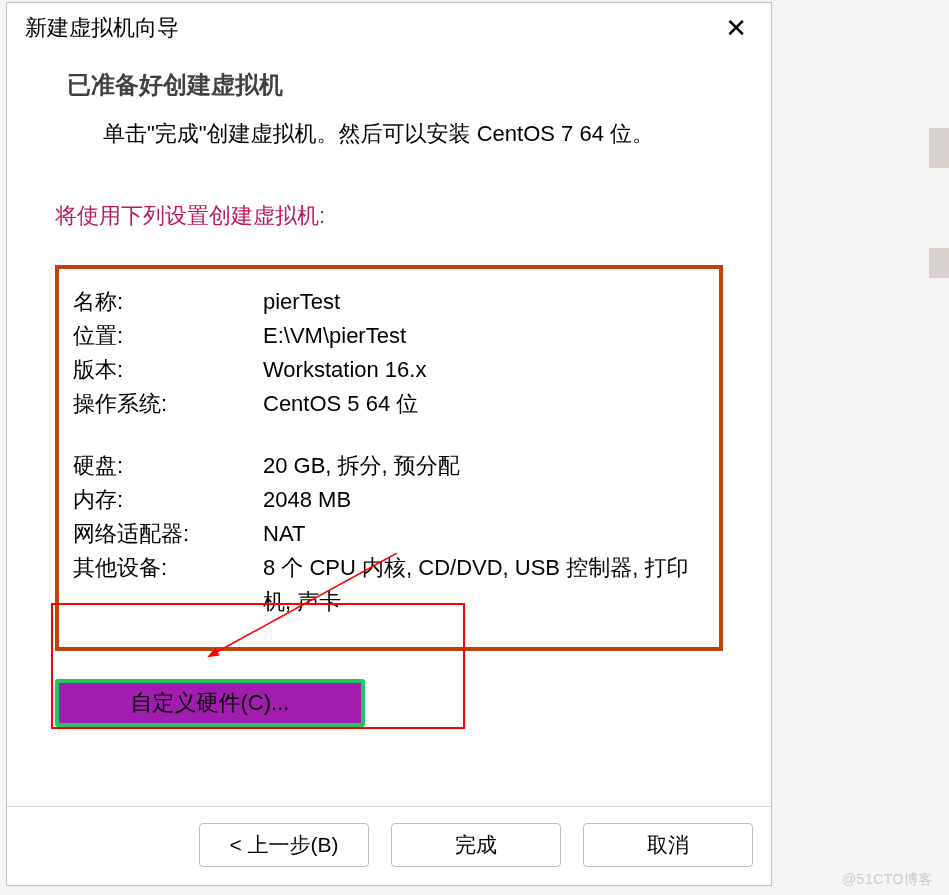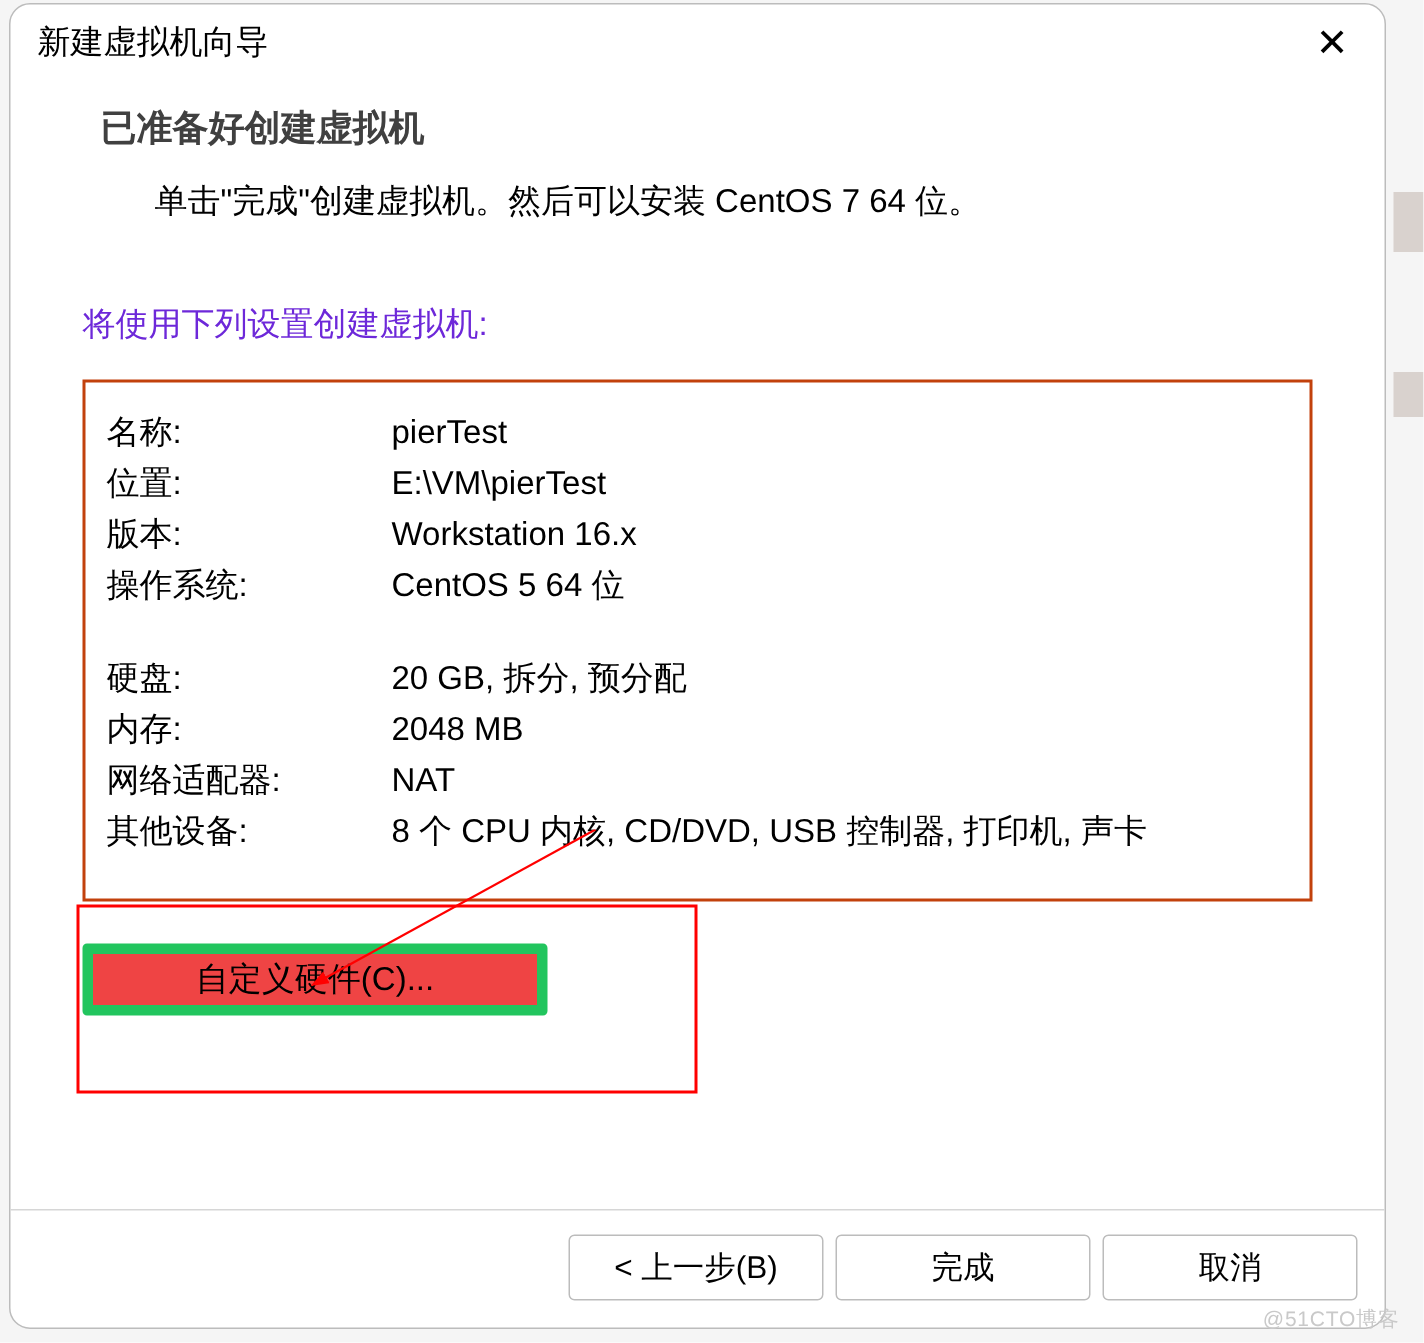--- a/index.html
+++ b/index.html
@@ -10,25 +10,25 @@
     height: 895px;
     font-family: "Microsoft YaHei", "Segoe UI", Arial, sans-serif;
     background: #f5f5f5;
     position: relative;
     overflow: hidden;
   }
   .dialog {
     position: absolute;
     left: 6px;
     top: 2px;
-    width: 918px;
+    width: 766px;
     height: 884px;
     background: #ffffff;
     border: 1px solid #bcbcbc;
-    border-radius: 14px;
+    border-radius: 0;
     display: flex;
     flex-direction: column;
   }
   .titlebar {
     display: flex;
     align-items: center;
     justify-content: space-between;
     padding: 10px 18px 8px 18px;
   }
   .titlebar .title {
@@ -57,42 +57,42 @@
     color: #000;
     padding-left: 36px;
   }
   .content {
     flex: 1;
     padding: 28px 48px 0 48px;
     position: relative;
   }
   .intro-line {
     font-size: 22px;
-    color: #6d28d9;
-    margin-bottom: 22px;
+    color: #be185d;
+    margin-bottom: 34px;
   }
   .settings-box {
-    border: 2px solid #c2410c;
+    border: 4px solid #c2410c;
     padding: 16px 14px 28px 14px;
   }
   .row {
     display: flex;
     font-size: 22px;
     color: #000;
     line-height: 34px;
   }
   .row .k { width: 190px; flex-shrink: 0; }
   .row .v { flex: 1; }
   .gap { height: 28px; }
   .custom-hw-btn {
     margin-top: 28px;
     width: 310px;
     height: 48px;
-    background: #ef4444;
-    border: 7px solid #22c55e;
+    background: #a21caf;
+    border: 4px solid #22c55e;
     border-radius: 3px;
     font-size: 22px;
     color: #000;
     cursor: pointer;
     display: flex;
     align-items: center;
     justify-content: center;
   }
   .red-box {
     position: absolute;
@@ -107,21 +107,21 @@
     position: absolute;
     left: 200px;
     top: 380px;
     pointer-events: none;
   }
   .footer {
     border-top: 1px solid #d6d6d6;
     padding: 16px 18px 18px 18px;
     display: flex;
     justify-content: flex-end;
-    gap: 8px;
+    gap: 22px;
   }
   .footer button {
     min-width: 170px;
     height: 44px;
     background: #fff;
     border: 1px solid #bcbcbc;
     border-radius: 4px;
     font-size: 21px;
     color: #000;
     cursor: pointer;

